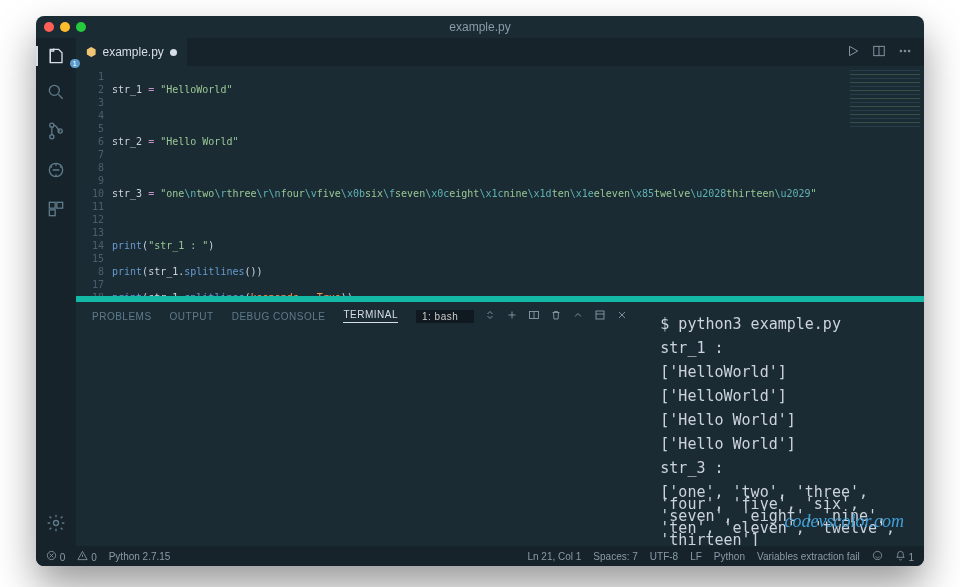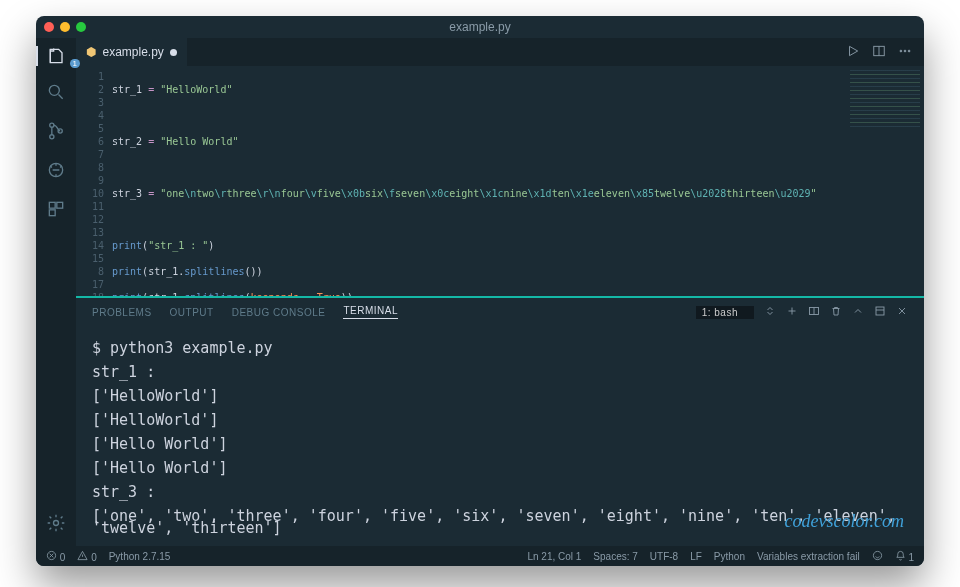--- a/index.html
+++ b/index.html
@@ -102,22 +102,22 @@
   }
   .tok-var { color: #cdd3de; margin-top: 20px; }
   .tok-op  { color: #c594c5; }
   .tok-str { color: #99c794; }
   .tok-esc { color: #5fb3b3; }
   .tok-fn  { color: #6699cc; }
   .tok-arg { color: #f99157; }
   .tok-bool{ color: #f99157; }
   .tok-par { color: #cdd3de; }
   .panel {
-    flex: 1; display: flex; flex-direction: column;
-    border-top: 2px solid #14b8a6;
+    flex: 1; display: flex; flex-direction: row;
+    border-top: 6px solid #14b8a6;
     min-height: 0;
   }
   .panel-tabs {
     height: 28px; display: flex; align-items: center; gap: 18px;
     padding: 0 16px;
     font-family: -apple-system, sans-serif; font-size: 10px;
     color: #5f7b8a; letter-spacing: 0.5px;
   }
   .panel-tabs .ptab.active { color: #d8dee9; border-bottom: 1px solid #d8dee9; padding-bottom: 2px;}
   .panel-controls { margin-left: auto; display: flex; align-items: center; gap: 10px; color: #8a9ba8; }

